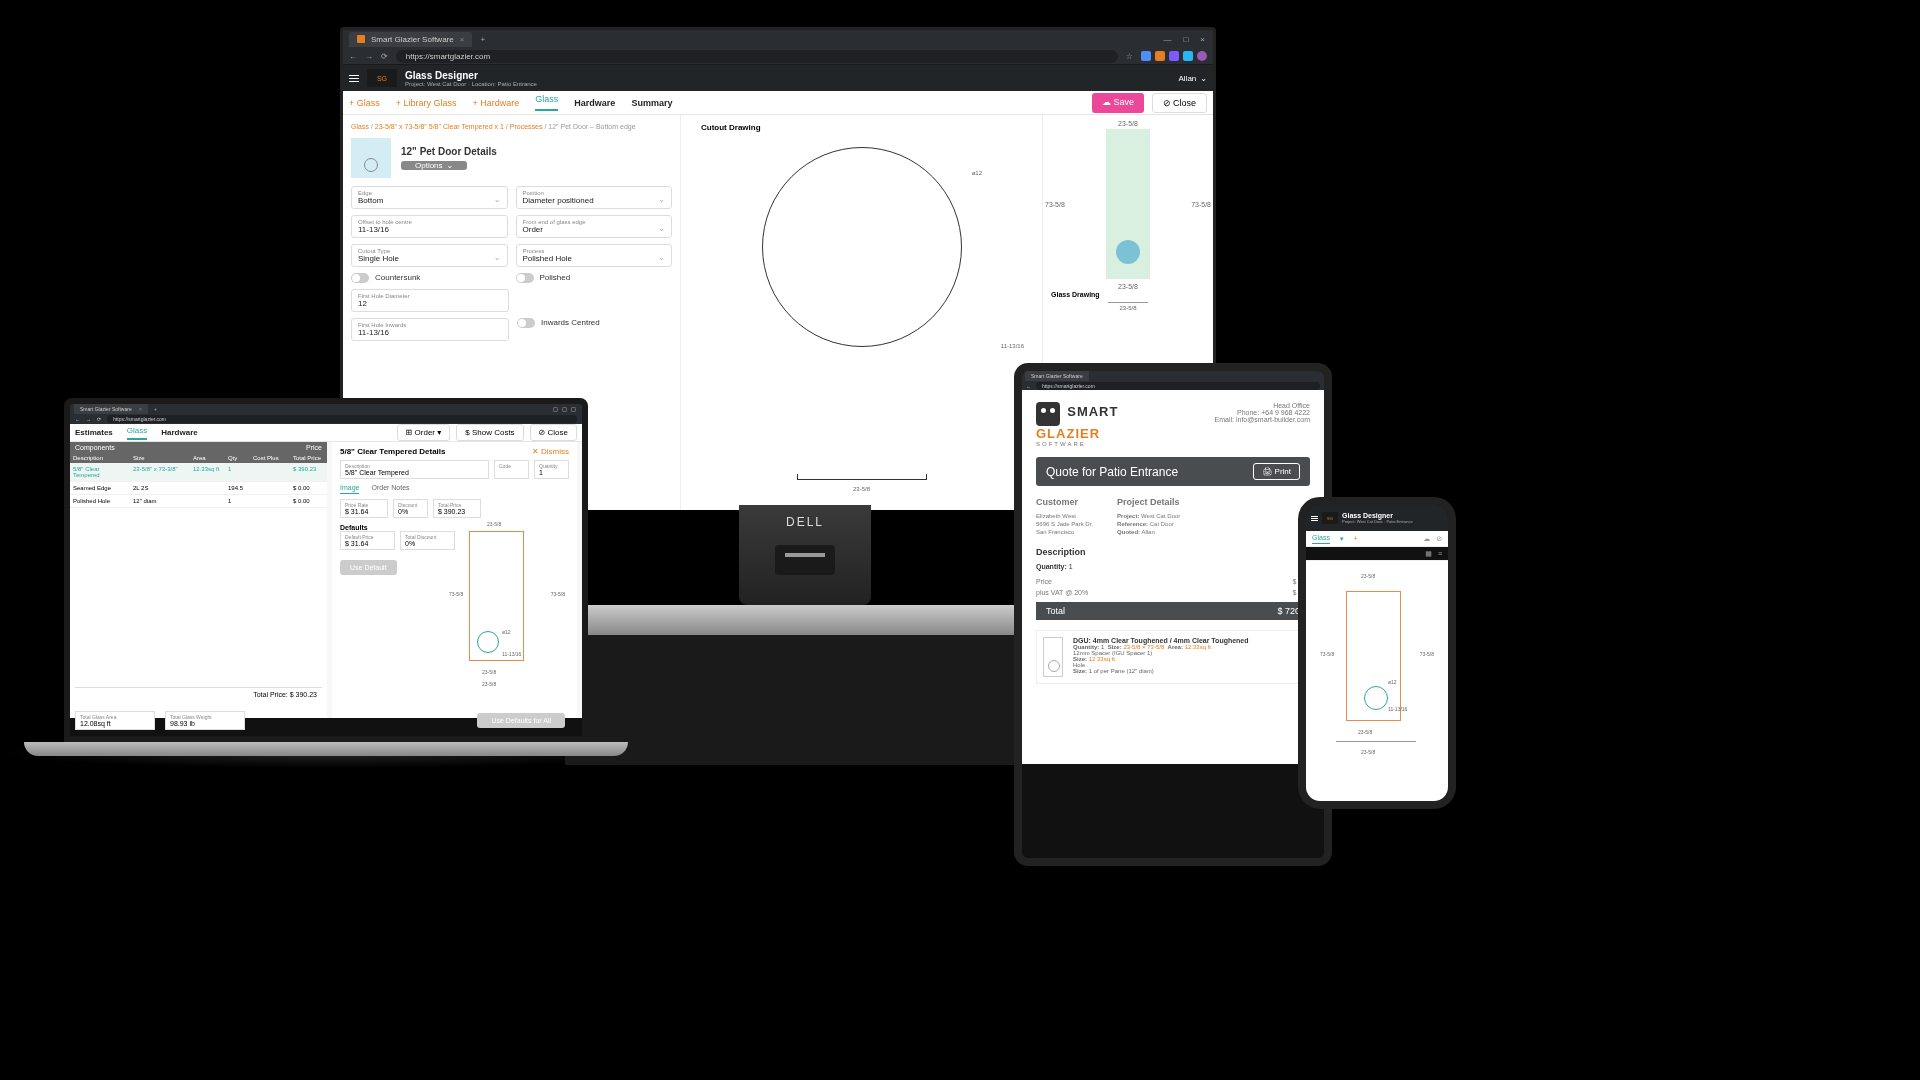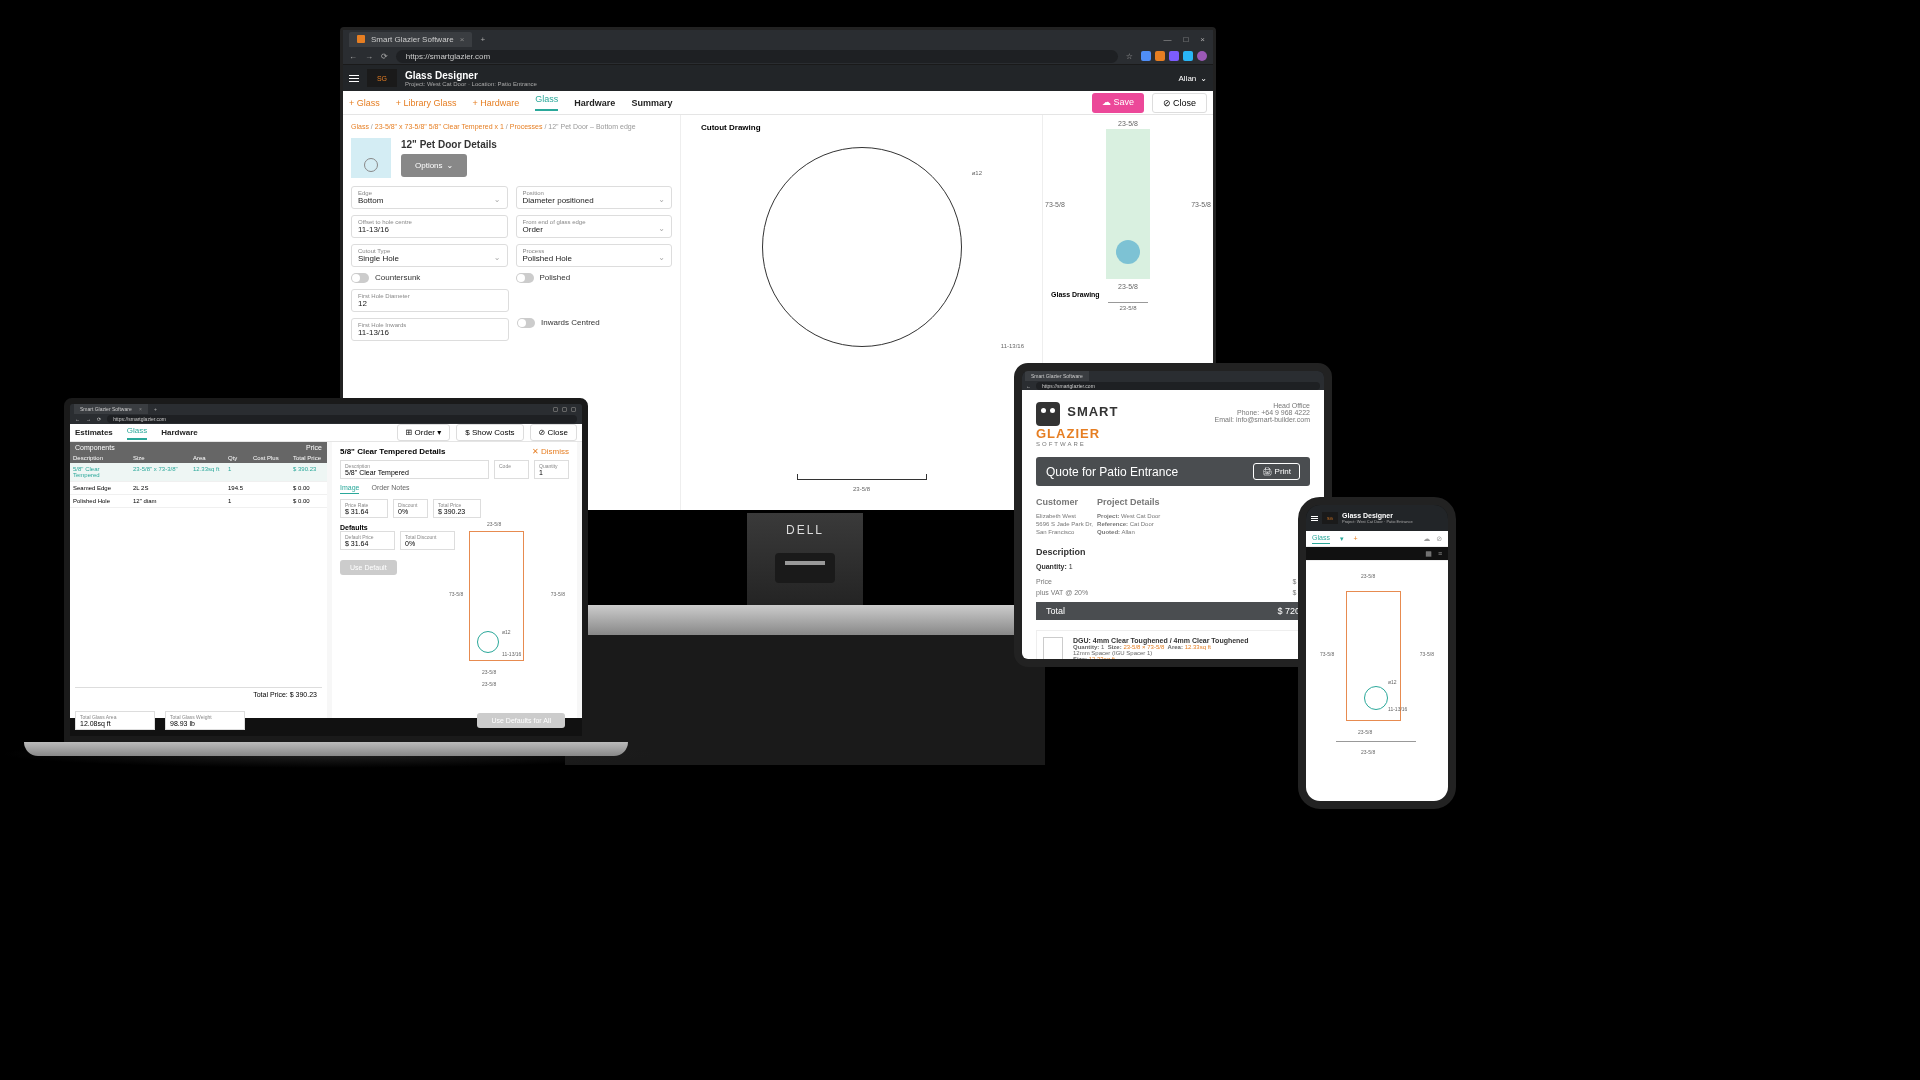--- a/index.html
+++ b/index.html
@@ -33,21 +33,21 @@
 .monitor .btn.save{background:#ec4899;border:none;color:#fff}
 .monitor .body{display:flex;height:395px;background:#fff}
 .monitor .left{width:337px;padding:8px;font-size:8px;color:#333}
 .monitor .bc{color:#e67e22;font-size:7px;margin-bottom:8px}
 .monitor .bc .sep{color:#999}
 .monitor .bc .cur{color:#999}
 .monitor .det-hdr{display:flex;align-items:center;gap:10px;margin-bottom:8px}
 .monitor .thumb{width:40px;height:40px;background:#d4edf4;display:flex;align-items:flex-end;justify-content:center;padding-bottom:6px}
 .monitor .thumb::after{content:"";width:12px;height:12px;border:1px solid #888;border-radius:50%}
 .monitor .det-title{font-weight:bold;font-size:10px}
-.monitor .opt-btn{background:#888;color:#fff;padding:7px 14px;font-size:8px;border-radius:3px;display:inline-flex;align-items:center;gap:4px;margin-top:4px}
+.monitor .opt-btn{background:#888;color:#fff;padding:0 14px;font-size:8px;border-radius:3px;display:inline-flex;align-items:center;gap:4px;margin-top:4px}
 .monitor .form-row{display:flex;gap:8px;margin-bottom:6px}
 .monitor .field{flex:1;border:1px solid #ddd;border-radius:3px;padding:3px 6px;position:relative}
 .monitor .field .lbl{font-size:6px;color:#888}
 .monitor .field .val{font-size:8px;color:#222}
 .monitor .field .chev{position:absolute;right:6px;top:8px;color:#aaa;font-size:8px}
 .monitor .toggle-row{display:flex;gap:8px;margin-bottom:6px}
 .monitor .toggle{flex:1;display:flex;gap:6px}
 .monitor .sw{width:18px;height:10px;background:#ccc;border-radius:5px;position:relative}
 .monitor .sw::after{content:"";position:absolute;left:1px;top:1px;width:8px;height:8px;background:#fff;border-radius:50%}
 .monitor .mid{flex:1;border-left:1px solid #eee;border-right:1px solid #eee;padding:8px 20px;position:relative}
@@ -56,21 +56,21 @@
 .monitor .mid .dim{position:absolute;font-size:6px;color:#666}
 .monitor .baseline{position:absolute;bottom:30px;left:50%;transform:translateX(-50%);width:130px;border-top:1px solid #333}
 .monitor .baseline::before,.monitor .baseline::after{content:"";position:absolute;top:-6px;width:1px;height:6px;background:#333}
 .monitor .baseline::before{left:0}.monitor .baseline::after{right:0}
 .monitor .gright{width:170px;padding:8px;font-size:8px}
 .monitor .gright .pane{width:44px;height:150px;background:#d9f0e0;margin:6px auto;position:relative}
 .monitor .gright .pane::after{content:"";position:absolute;bottom:15px;left:50%;transform:translateX(-50%);width:24px;height:24px;background:#7dc2d4;border-radius:50%}
 .monitor .gright .dimlbl{font-size:7px;color:#666;text-align:center;position:absolute}
 
 .stand{position:absolute;left:595px;top:505px;width:420px;height:265px}
-.stand .neck{position:absolute;left:50%;transform:translateX(-50%);top:8px;width:116px;height:100px;background:linear-gradient(#3a3a3a,#222);border-radius:0 0 8px 8px}
+.stand .neck{position:absolute;left:50%;transform:translateX(-50%);top:0;width:132px;height:100px;background:linear-gradient(#3a3a3a,#222);border-radius:0 0 8px 8px}
 .stand .dell{position:absolute;top:10px;left:50%;transform:translateX(-50%);color:#ddd;font-size:12px;letter-spacing:2px}
 .stand .slot{position:absolute;top:40px;left:50%;transform:translateX(-50%);width:60px;height:30px;background:#1a1a1a;border-radius:4px}
 .stand .slot::after{content:"";position:absolute;top:8px;left:10px;width:40px;height:4px;background:#999}
 .stand .base{position:absolute;top:100px;left:-30px;width:480px;height:30px;background:linear-gradient(#ccc,#888);border-radius:4px}
 .stand .shadow{position:absolute;top:130px;left:-30px;width:480px;height:130px;background:#1a1a1a}
 .mshadow{position:absolute;left:0;top:740px;width:660px;height:28px;background:radial-gradient(ellipse,#222 0%,transparent 70%)}
 
 
 .laptop{position:absolute;left:64px;top:398px;width:524px;height:358px}
 .laptop .screen{position:absolute;left:0;top:0;width:524px;height:344px;background:#111;border:6px solid #1a1a1a;border-radius:8px 8px 0 0;overflow:hidden}
@@ -115,37 +115,37 @@
 .laptop .dtabs{display:flex;gap:12px;font-size:7px;margin:5px 0;color:#666}
 .laptop .dtabs .active{color:#2aa89a;border-bottom:1.5px solid #2aa89a;padding-bottom:2px}
 .laptop .defaults{font-size:7px;font-weight:bold;margin-top:6px}
 .laptop .usebtn{background:#ccc;color:#fff;padding:4px 10px;font-size:7px;border-radius:3px;margin-top:6px;display:inline-block}
 .laptop .draw{position:absolute;right:15px;bottom:45px;width:120px;height:170px}
 .laptop .draw .pane{position:absolute;left:22px;top:10px;width:55px;height:130px;border:1px solid #e78b50}
 .laptop .draw .hole{position:absolute;left:30px;top:110px;width:22px;height:22px;border:1px solid #2aa89a;border-radius:50%}
 .laptop .draw .dim{position:absolute;font-size:5px;color:#666}
 
 
-.tablet{position:absolute;left:1014px;top:363px;width:318px;height:304px;background:#111;border:8px solid #222;border-radius:14px;overflow:hidden}
+.tablet{position:absolute;left:1014px;top:363px;width:318px;height:503px;background:#111;border:8px solid #222;border-radius:14px;overflow:hidden}
 .tablet .tab-bar{height:10px;background:#2a2d31;display:flex;align-items:center;font-size:5px;color:#ccc}
 .tablet .tab{background:#3a3d41;padding:2px 6px;margin-left:3px}
 .tablet .url-bar{height:9px;background:#2a2d31;display:flex;align-items:center;font-size:5px;color:#ccc;padding:0 4px;gap:5px}
 .tablet .url{background:#1e2023;border-radius:4px;padding:1px 6px;flex:1}
 .tablet .page{background:#fff;height:374px;padding:12px 14px;font-size:8px;color:#333;overflow:hidden}
 .tablet .hd{display:flex;justify-content:space-between;margin-bottom:10px}
 .tablet .hd .right{text-align:right;font-size:7px;color:#777}
 .tablet .brand{font-size:13px;font-weight:bold;letter-spacing:1px}
 .tablet .brand .o{color:#e67e22}
 .tablet .sw{font-size:6px;letter-spacing:2px;color:#777}
 .tablet .owl{width:24px;height:24px;display:inline-block;vertical-align:middle;margin-right:5px;background:#333;border-radius:4px;position:relative}
 .tablet .owl::before{content:"";position:absolute;left:5px;top:6px;width:5px;height:5px;background:#fff;border-radius:50%}
 .tablet .owl::after{content:"";position:absolute;right:5px;top:6px;width:5px;height:5px;background:#fff;border-radius:50%}
 .tablet .qbar{background:#4a4d50;color:#fff;display:flex;justify-content:space-between;align-items:center;padding:6px 10px;font-size:12px;border-radius:3px;margin-bottom:10px}
 .tablet .pbtn{border:1px solid #fff;padding:3px 8px;border-radius:3px;font-size:8px}
-.tablet .cols{display:flex;gap:4px;margin-bottom:10px}
+.tablet .cols{display:flex;gap:24px;margin-bottom:10px}
 .tablet .cols h4{font-size:9px;margin-bottom:3px}
 .tablet .cols div{font-size:6px;color:#777;line-height:1.4}
 .tablet .desc{font-size:9px;font-weight:bold;margin:6px 0}
 .tablet .qty{font-size:7px;margin-bottom:6px}
 .tablet .prow{display:flex;justify-content:space-between;font-size:7px;color:#777;padding:2px 0}
 .tablet .total{background:#4a4d50;color:#fff;display:flex;justify-content:space-between;padding:4px 10px;font-size:9px;margin:4px 0 10px}
 .tablet .item{border:1px solid #eee;padding:6px;display:flex;gap:10px;font-size:6px;color:#666}
 .tablet .ithumb{width:20px;height:40px;border:1px solid #ccc;position:relative}
 .tablet .ithumb::after{content:"";position:absolute;bottom:4px;left:4px;width:10px;height:10px;border:1px solid #aaa;border-radius:50%}
 .tablet .item strong{color:#333;font-size:7px}

